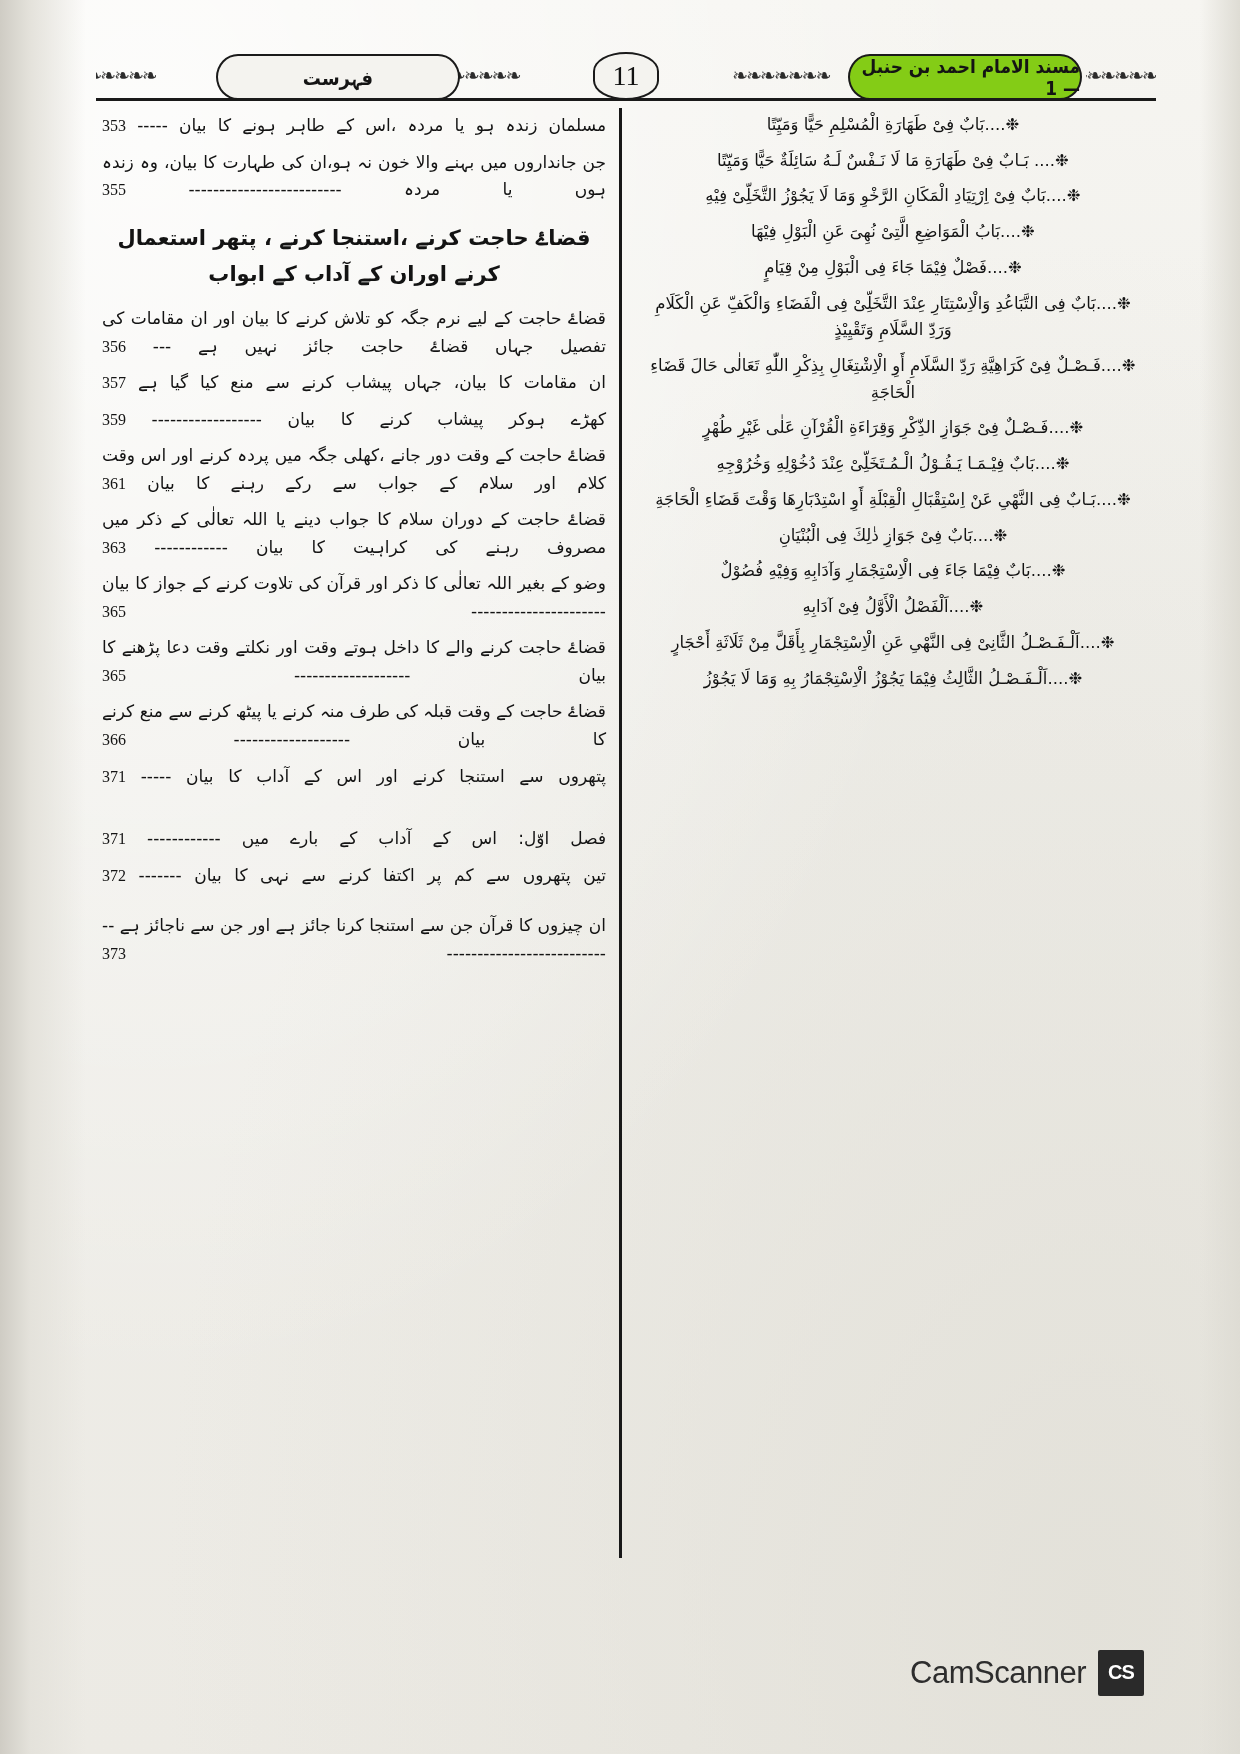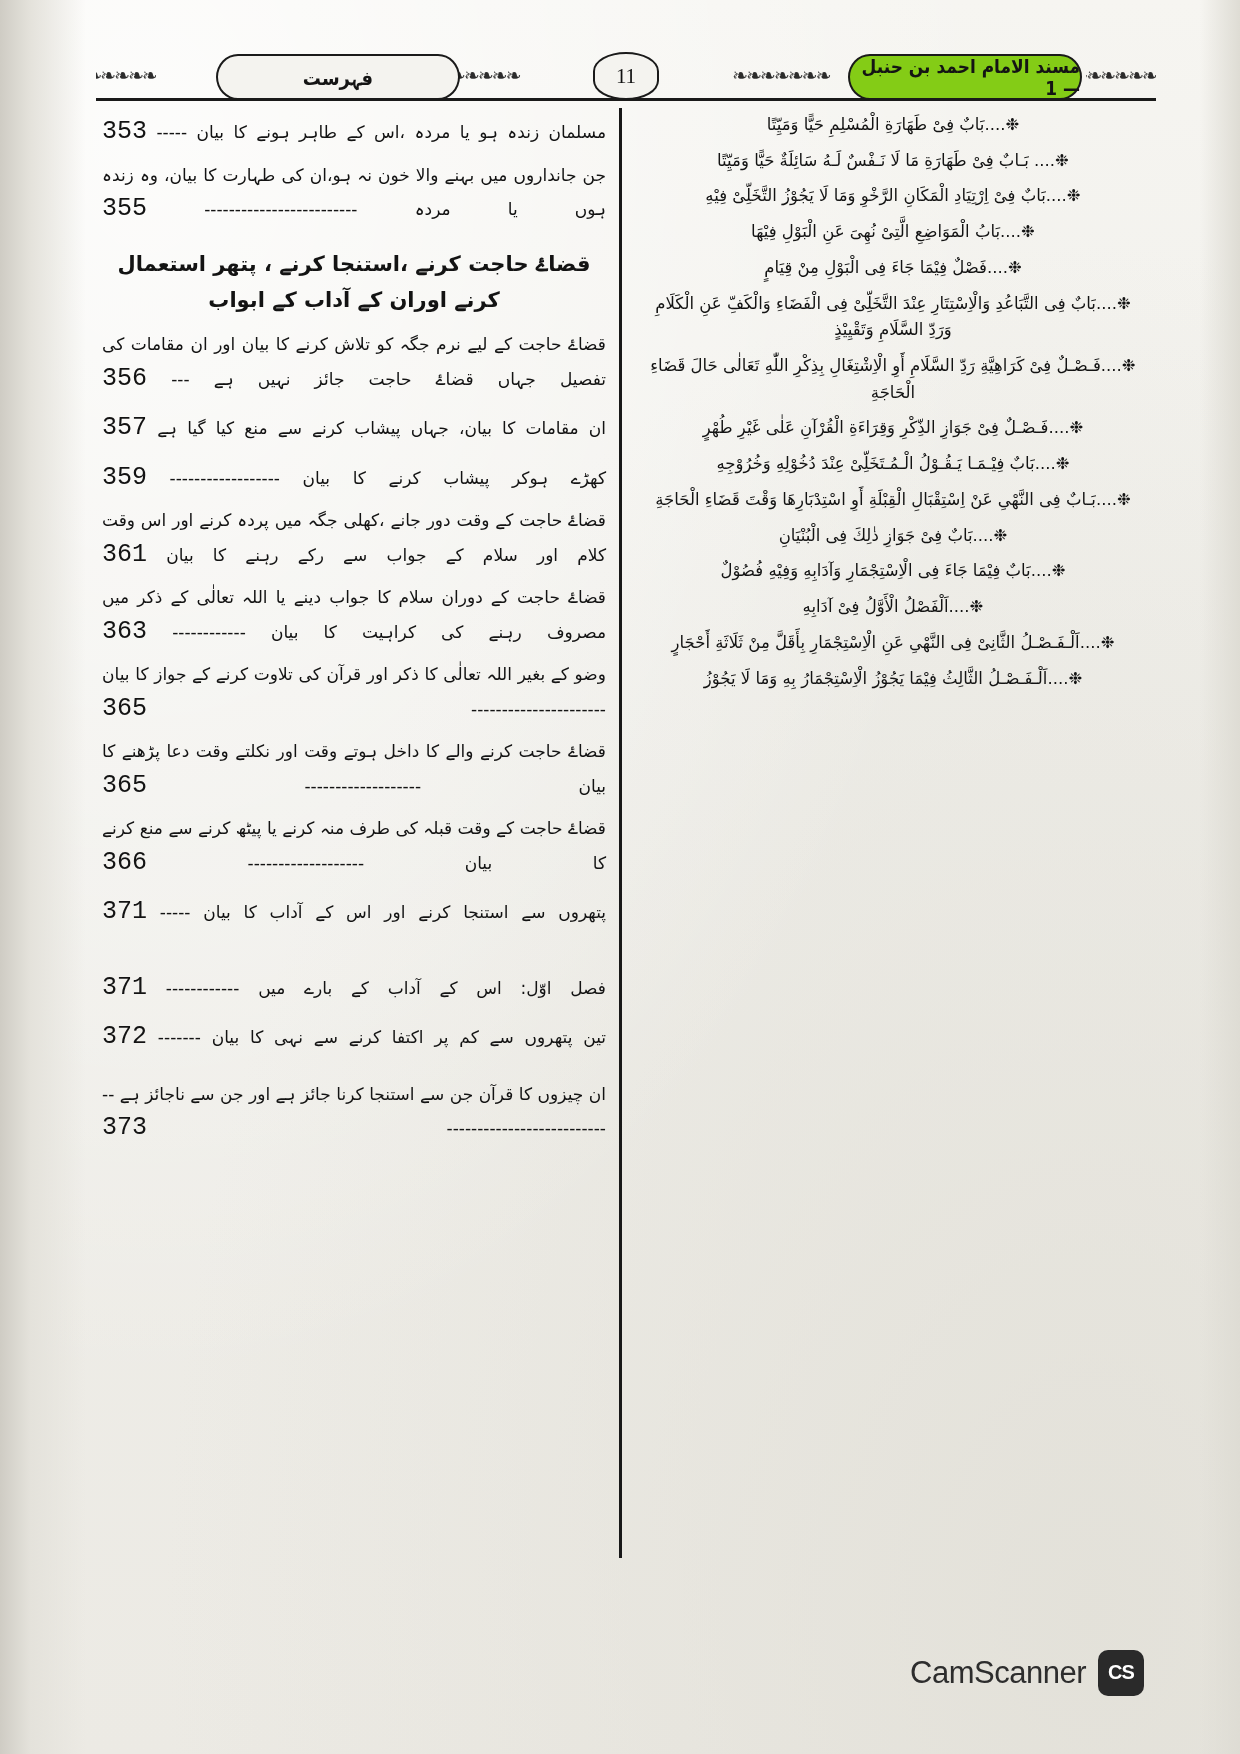--- a/index.html
+++ b/index.html
@@ -97,21 +97,21 @@
     left: 50%;
     transform: translateX(-50%);
     width: 62px;
     height: 44px;
     border: 2.5px solid #1a1a1a;
     border-radius: 50% / 40%;
     background: #f4f3ef;
     display: flex;
     align-items: center;
     justify-content: center;
-    font-size: 21px;
+    font-size: 28px;
     color: #111;
     font-family: "Liberation Serif", serif;
   }
   .subtitle-box {
     position: absolute;
     top: 2px;
     left: 120px;
     width: 240px;
     height: 42px;
     border: 2.5px solid #1a1a1a;
@@ -174,22 +174,22 @@
     direction: rtl;
   }
   .ur {
     font-family: "DejaVu Sans", sans-serif;
     font-size: 17px;
     direction: rtl;
     text-align: justify;
     text-align-last: justify;
   }
   .ur .num {
-    font-family: Liberation Mono, monospace;
-    font-size: 25px;
+    font-family: Liberation Serif, serif;
+    font-size: 16px;
     direction: ltr;
     unicode-bidi: embed;
   }
   .ur-head {
     font-size: 21px;
     font-weight: bold;
     text-align: center;
     line-height: 1.75;
     margin: 16px 0 12px;
     direction: rtl;
@@ -201,21 +201,21 @@
     position: absolute;
     right: 96px;
     bottom: 58px;
     display: flex;
     align-items: center;
     gap: 12px;
   }
   .cam-badge {
     width: 46px;
     height: 46px;
-    border-radius: 10px;
+    border-radius: 2px;
     background: #2a2a2a;
     color: #fff;
     display: flex;
     align-items: center;
     justify-content: center;
     font-family: "Liberation Sans", sans-serif;
     font-weight: bold;
     font-size: 20px;
     letter-spacing: -1px;
   }

